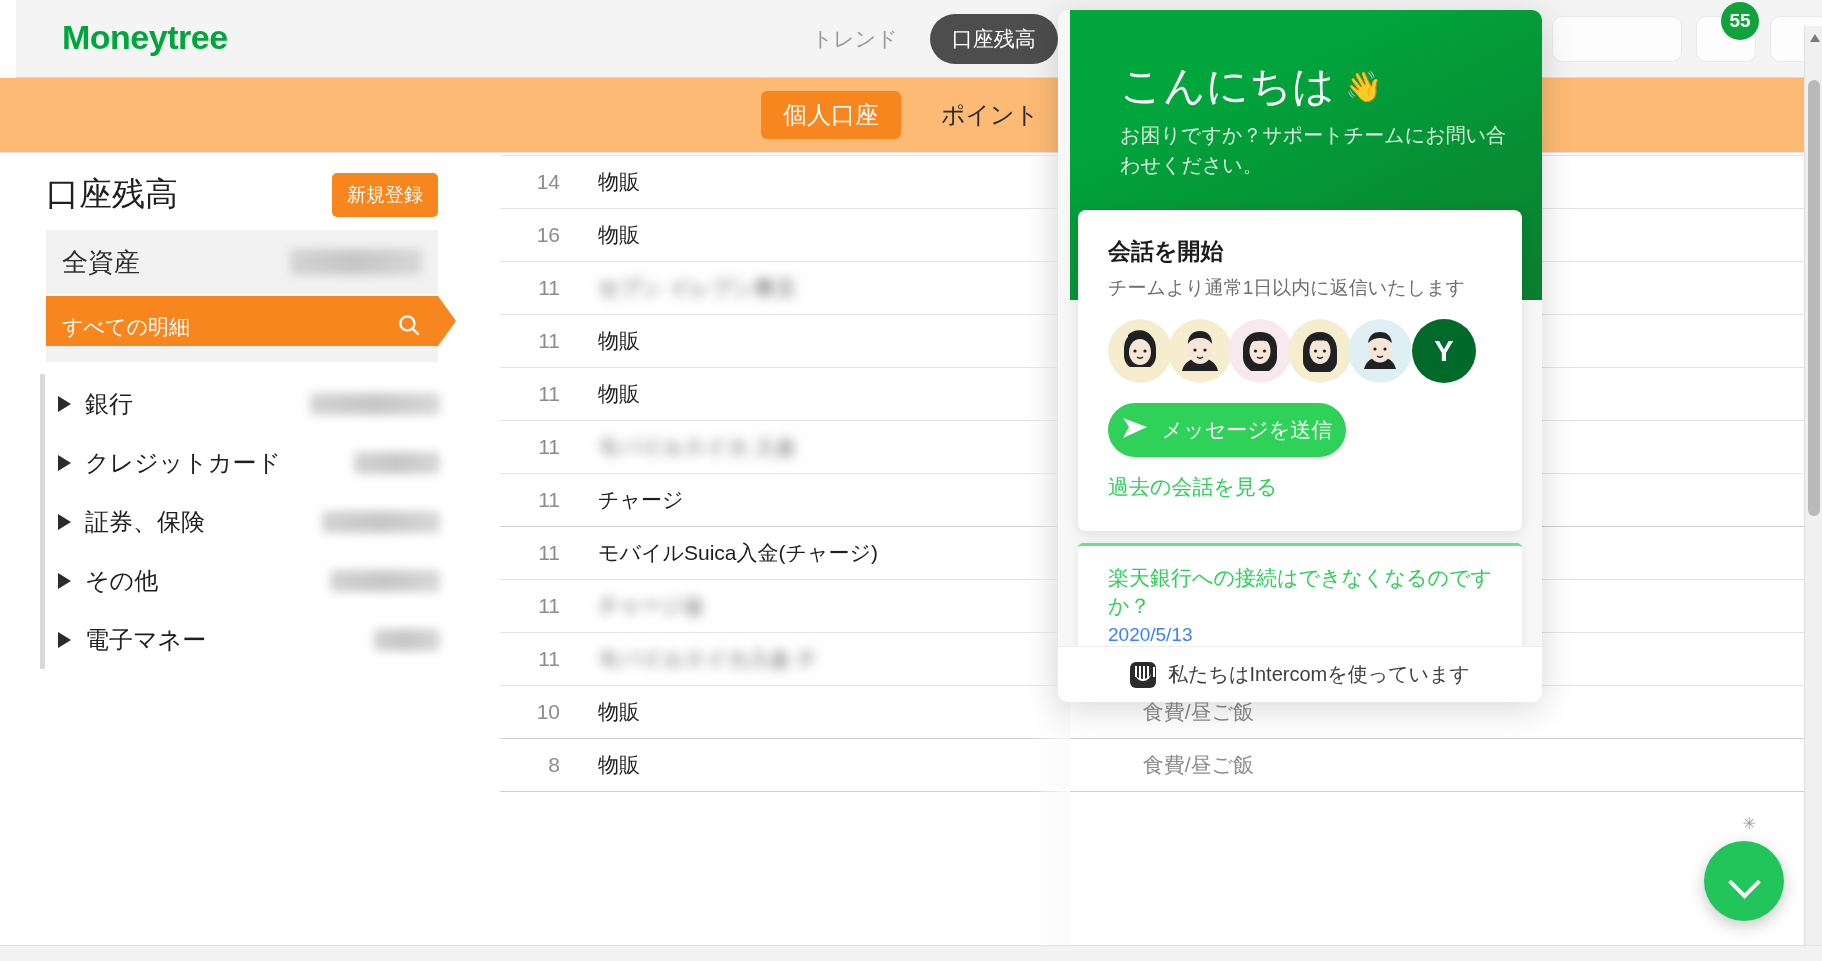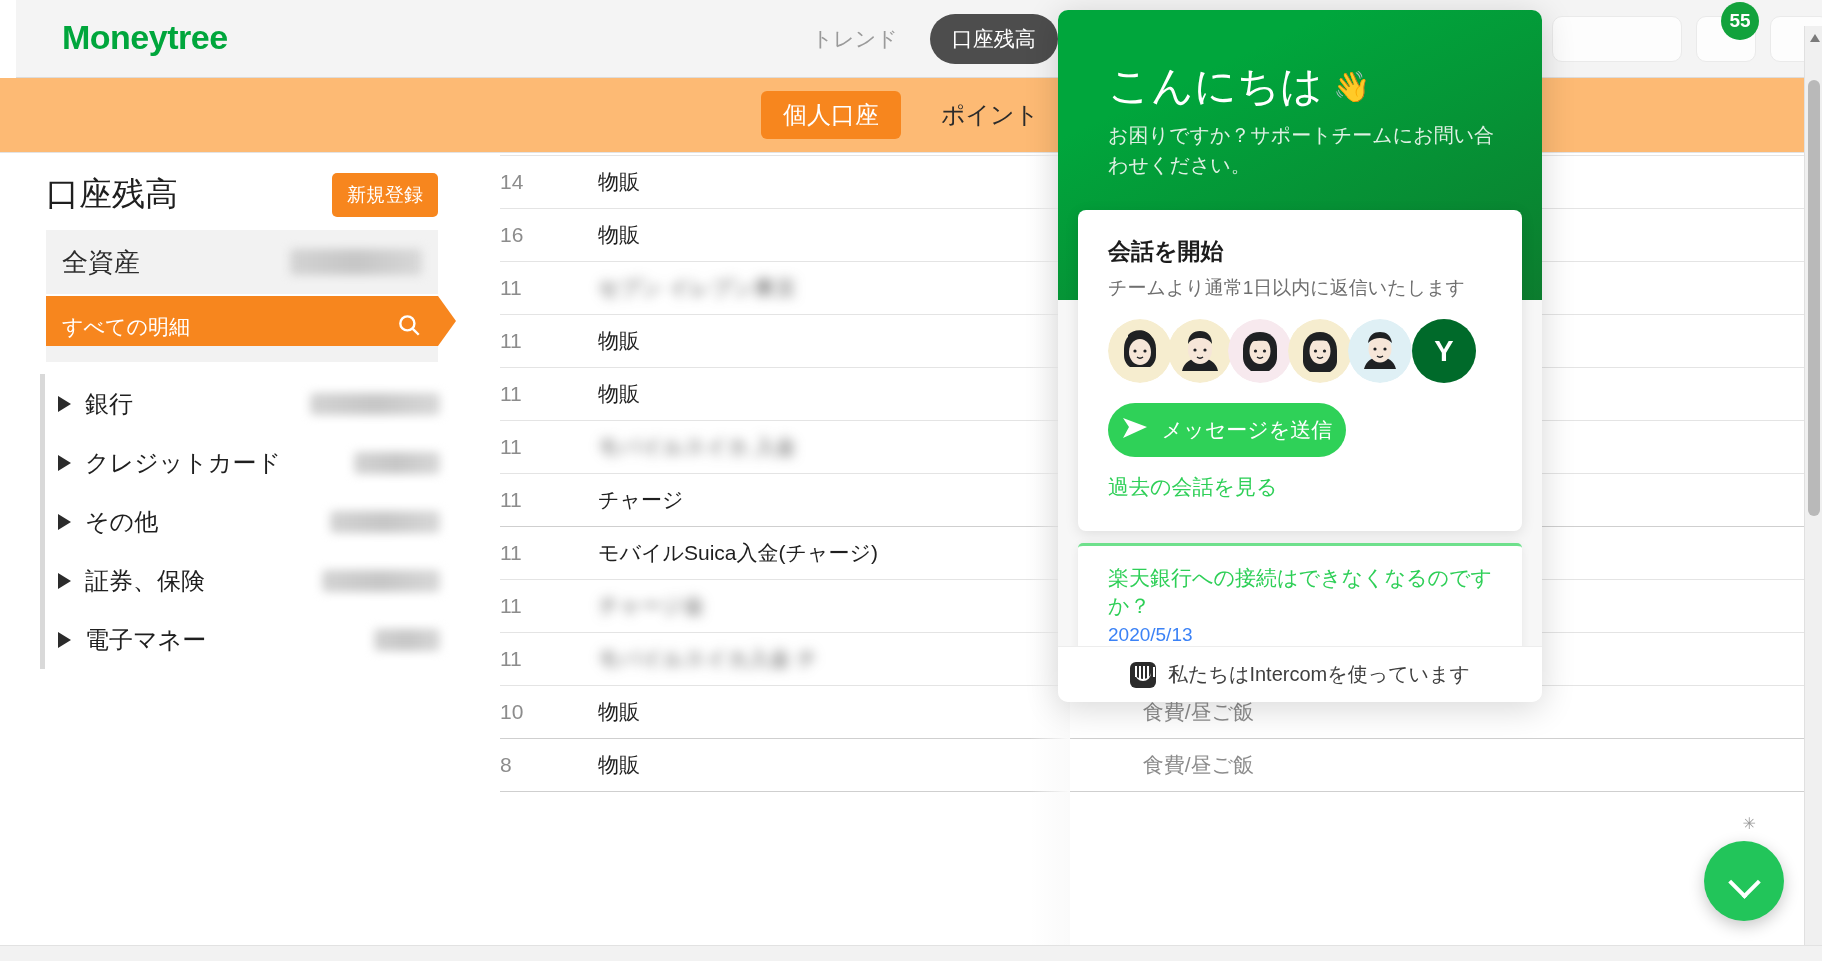--- a/index.html
+++ b/index.html
@@ -100,40 +100,40 @@
   .bv5 { width: 110px; height: 22px; }
   .bv6 { width: 66px; height: 22px; }
 
   
   .table { position:absolute; left: 500px; top: 154px; width: 1322px; height: 807px; background:#fff; overflow:hidden; }
   .trow {
     position:relative; height: 53px; border-bottom: 1px solid #e4e4e4;
     display:flex; align-items:center;
   }
   .trow.thick { border-bottom: 1px solid #cfcfcf; }
-  .tdate { width: 70px; text-align:left; font-size: 21px; color:#8c8c8c; padding-right: 10px; }
+  .tdate { width: 70px; text-align:right; font-size: 21px; color:#8c8c8c; padding-right: 10px; }
   .tdesc { margin-left: 28px; font-size: 21px; color:#1f1f1f; white-space:nowrap; }
   .tdesc.blurred { filter: blur(6px); color:#4a4a4a; }
   .tcat { position:absolute; right: 568px; font-size: 21px; color:#8c8c8c; white-space:nowrap; }
 
   
   .table-fade {
     position:absolute; left: 1030px; top: 154px; width: 40px; height: 807px;
     background: linear-gradient(90deg, rgba(255,255,255,0), rgba(250,250,250,1));
     pointer-events:none;
   }
 
   
   .ic-panel {
     position:absolute; left: 1058px; top: 10px; width: 484px; height: 692px;
     background:#f7f7f7; border-radius: 10px; overflow:hidden;
     box-shadow: 0 6px 34px rgba(0,0,0,0.16);
   }
   .ic-header {
-    position:absolute; left:0; top:0; width: 484px; height: 290px;
+    position:absolute; left:12px; top:0; width: 484px; height: 290px;
     background: linear-gradient(155deg, #00a63c 0%, #00a63c 25%, #0c7c2e 100%);
   }
   .ic-greet { position:absolute; left: 50px; top: 48px; font-size: 42px; color:#ffffff; font-weight: 500; display:flex; align-items:center; gap:10px;}
   .ic-wave { font-size: 30px; }
   .ic-sub { position:absolute; left: 50px; top: 110px; width: 396px; font-size: 20px; line-height: 1.5; color:#dff0e3; }
 
   .ic-card {
     position:absolute; left: 20px; top: 200px; width: 444px;
     background:#ffffff; border-radius: 8px; box-shadow: 0 3px 14px rgba(0,0,0,0.10);
     padding: 26px 30px 30px 30px;
@@ -252,27 +252,27 @@
         <span class="sb-row-label">銀行</span>
         <span class="sb-row-val blur-val bv2"></span>
       </div>
       <div class="sb-row">
         <span class="tri"></span>
         <span class="sb-row-label">クレジットカード</span>
         <span class="sb-row-val blur-val bv3"></span>
       </div>
       <div class="sb-row">
         <span class="tri"></span>
+        <span class="sb-row-label">証券、保険</span>
+        <span class="sb-row-val blur-val bv4"></span>
+      </div>
+      <div class="sb-row">
+        <span class="tri"></span>
         <span class="sb-row-label">その他</span>
         <span class="sb-row-val blur-val bv5"></span>
-      </div>
-      <div class="sb-row">
-        <span class="tri"></span>
-        <span class="sb-row-label">証券、保険</span>
-        <span class="sb-row-val blur-val bv4"></span>
       </div>
       <div class="sb-row">
         <span class="tri"></span>
         <span class="sb-row-label">電子マネー</span>
         <span class="sb-row-val blur-val bv6"></span>
       </div>
     </div>
   </div>
 
   <div class="table">

